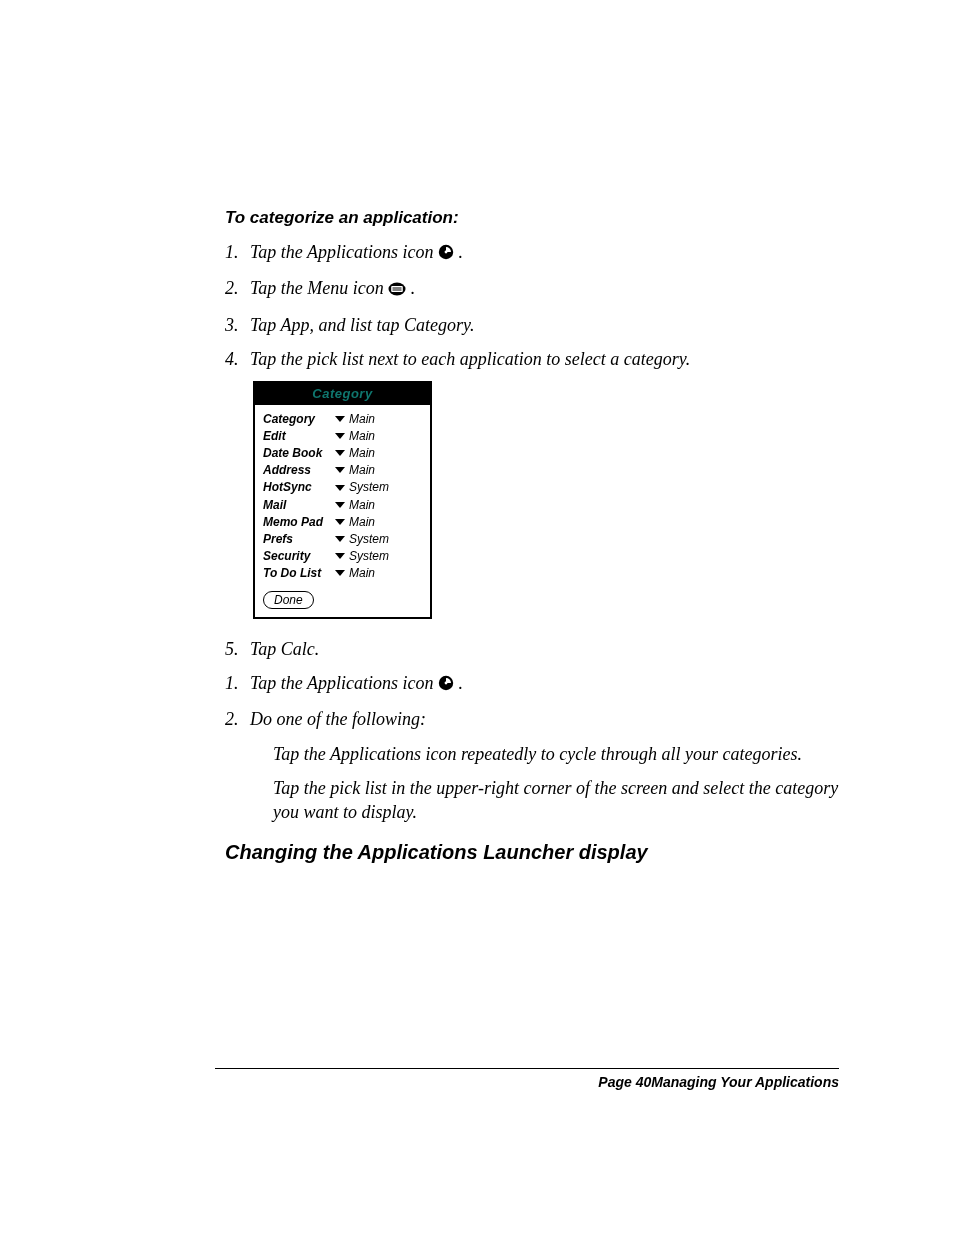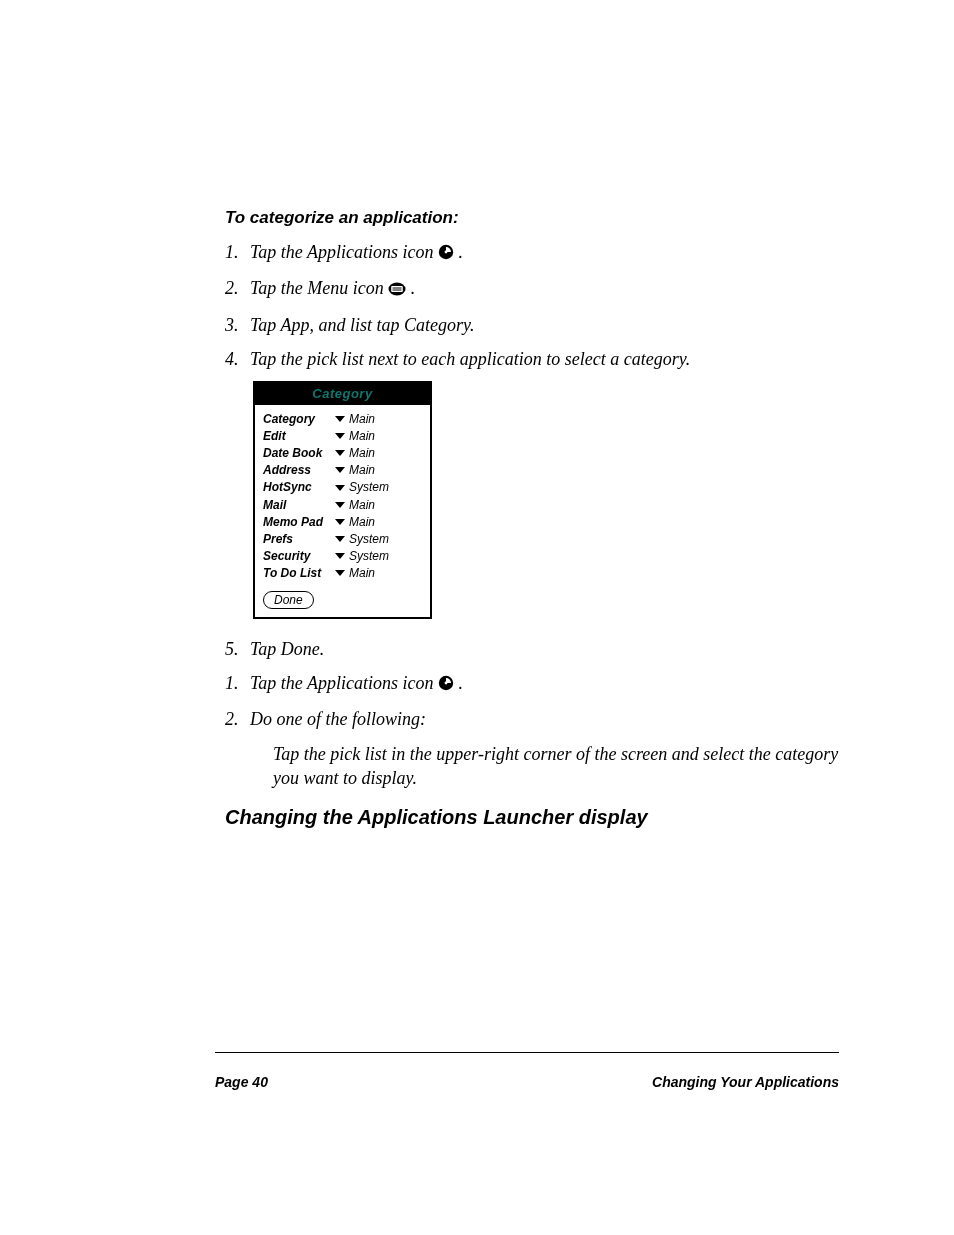--- a/index.html
+++ b/index.html
@@ -17,21 +17,21 @@
   .palmApp{flex:0 0 72px;font-weight:bold;}
   .palmPick{display:flex;align-items:center;}
   .tri{display:inline-block;width:0;height:0;border-left:5px solid transparent;border-right:5px solid transparent;border-top:6px solid #000;margin-right:4px;}
   .doneBtn{display:inline-block;border:1.5px solid #000;border-radius:10px;padding:0px 10px;margin-top:8px;font-size:12px;}
   .tipBlock{display:flex;margin:0 0 14px 28px;}
   .tipLbl{font-weight:bold;flex:0 0 60px;}
   .tipTxt{flex:1;}
   .sub{margin:8px 0 10px 48px;}
   .h2{font-family:Arial,Helvetica,sans-serif;font-weight:bold;font-size:20px;margin:14px 0 6px 0;}
   .body{margin:0 0 10px 0;}
-  .footer{position:absolute;left:215px;right:115px;bottom:155px;border-top:1.2px solid #000;padding-top:20px;display:flex;justify-content:space-between;font-family:Arial,Helvetica,sans-serif;font-weight:bold;font-size:14px;}
+  .footer{position:absolute;left:215px;right:115px;bottom:155px;border-top:1.2px solid #000;padding-top:4px;display:flex;justify-content:flex-end;font-family:Arial,Helvetica,sans-serif;font-weight:bold;font-size:14px;}
 </style>
 </head>
 <body>
 
 <div class="page">
 
   <div class="procTitle">To categorize an application:</div>
 
   <ol class="steps">
     <li>
@@ -145,21 +145,21 @@
           </div>
         </div>
       <div class="doneBtn">Done</div>
     </div>
   </div>
 
 
   <ol class="steps">
     <li>
         <span class="num">5.</span>
-      <span class="txt">Tap Done.</span>
+      <span class="txt">Tap Calc.</span>
       </li>
   </ol>
 
 
   <ol class="steps">
     <li>
         <span class="num">1.</span>
       <span class="txt">
         <span>Tap the Applications icon </span>
         <span class="appIcon"><svg width="16" height="16" viewBox="0 0 16 16">
@@ -169,21 +169,22 @@
             </svg></span>
         <span>.</span>
       </span>
       </li>
     <li>
         <span class="num">2.</span>
       <span class="txt">Do one of the following:</span>
       </li>
   </ol>
 
+  <div class="sub">Tap the Applications icon repeatedly to cycle through all your categories.</div>
   <div class="sub">Tap the pick list in the upper-right corner of the screen and select the category you want to display.</div>
 
   <div class="h2">Changing the Applications Launcher display</div>
 
   <div class="footer">
     <span>Page 40</span>
-    <span>Changing Your Applications</span>
+    <span>Managing Your Applications</span>
   </div>
 </div>
 
 </body></html>

